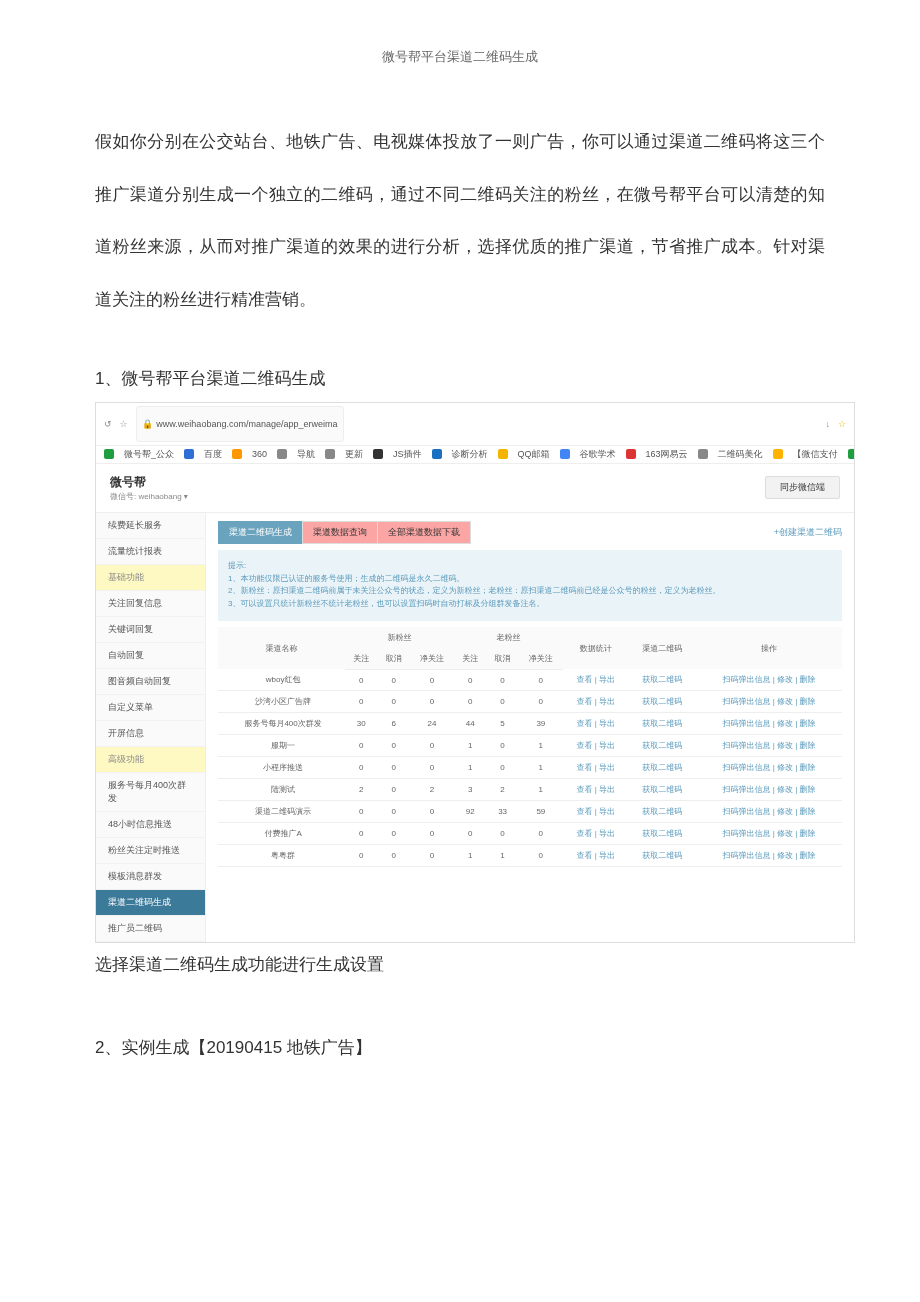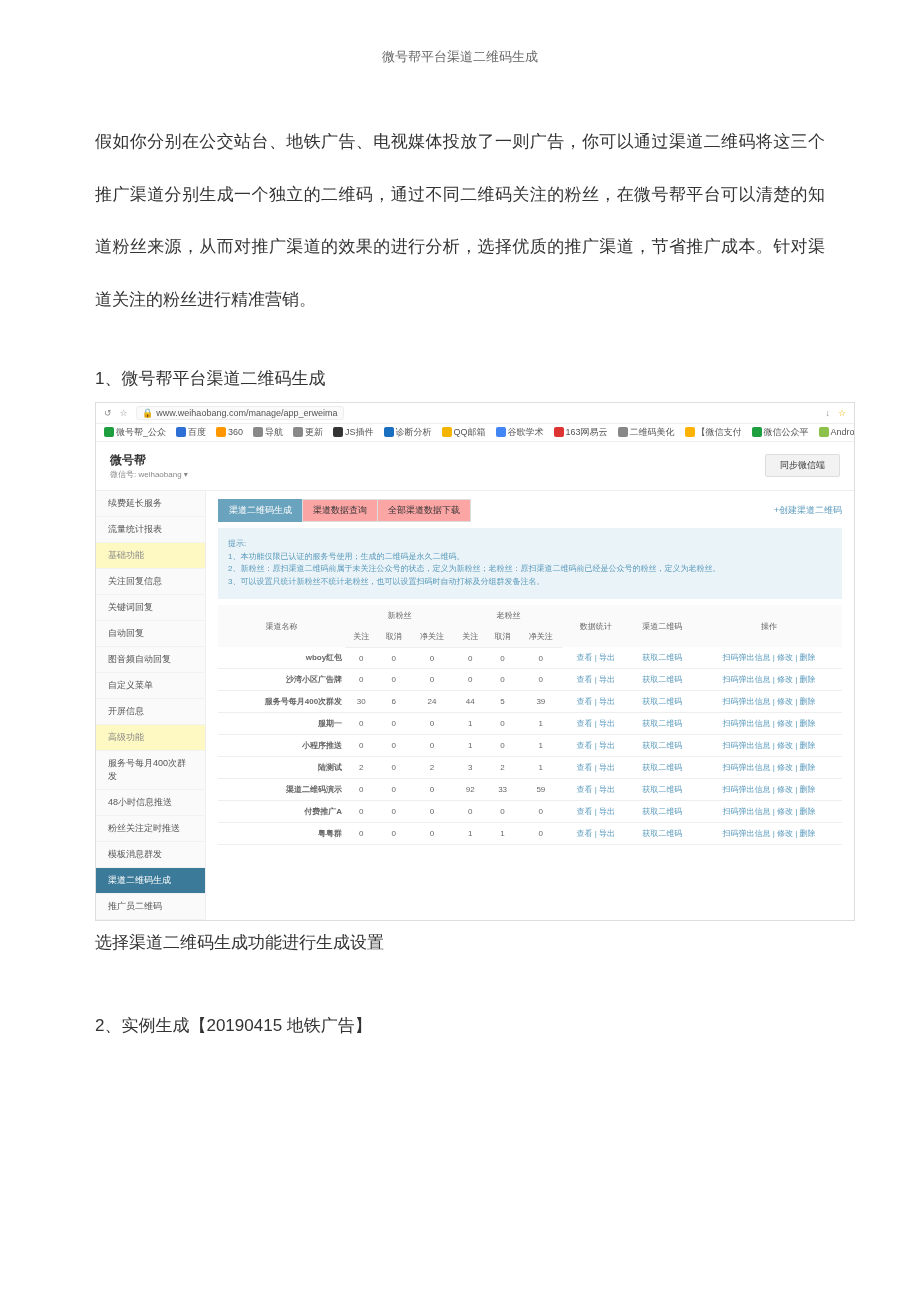--- a/index.html
+++ b/index.html
@@ -7,24 +7,24 @@
   .page { padding: 0 95px; }
   .header-small { text-align: center; font-size: 13px; color: #666; margin-top: 48px; margin-bottom: 50px; }
   .title { text-align: center; font-size: 20px; margin-bottom: 60px; }
   .body-text { font-size: 17px; line-height: 3.1; text-align: justify; margin-bottom: 40px; }
   .section-heading { font-size: 17px; margin: 40px 0 12px 0; }
   .caption { font-size: 17px; margin: 10px 0 60px 0; }
 
   
   .shot { border: 1px solid #ddd; width: 760px; font-size: 9px; background: #fff; }
   .browser-bar { display: flex; align-items: center; padding: 3px 8px; gap: 8px; color: #888; border-bottom: 1px solid #eee; }
-  .addr { background: #fafafa; border: 1px solid #eee; border-radius: 3px; padding: 1px 6px; flex: 0 0 auto; color: #555; }
+  .addr { background: #fafafa; border: 1px solid #eee; border-radius: 3px; padding: 12px 6px; flex: 0 0 auto; color: #555; }
   .addr .lock { color: #4caf50; }
   .bm-bar { display: flex; gap: 10px; padding: 2px 8px; color: #555; border-bottom: 1px solid #eee; white-space: nowrap; overflow: hidden; }
-  .bm-item { display: flex; align-items: center; gap: 2px; }
+  .bm-item { display: flex; align-items: center; gap: 10px; }
   .bm-dot { width: 10px; height: 10px; border-radius: 2px; display: inline-block; }
   .app-header { background: #fff; display: flex; padding: 10px 14px; justify-content: space-between; align-items: center; border-bottom: 1px solid #eee; gap: 13px; }
   .brand { font-weight: bold; font-size: 12px; }
   .brand-sub { color: #888; font-size: 8px; }
   .h-stats { display: flex; gap: 40px; color: #777; }
   .sync-btn { background: #f2f2f2; border: 1px solid #ddd; padding: 4px 14px; border-radius: 2px; }
   .layout { display: flex; }
   .sidebar { width: 110px; background: #fafafa; border-right: 1px solid #eee; }
   .side-item { padding: 6px 12px; color: #555; border-bottom: 1px solid #f2f2f2; font-size: 9px; }
   .side-group { padding: 6px 12px; color: #888; font-size: 9px; border-bottom: 1px solid #f2f2f2; background: #fef9c3; }
@@ -32,21 +32,21 @@
   .main { flex: 1; padding: 8px 12px; }
   .tabs { display: flex; justify-content: space-between; align-items: center; margin-bottom: 6px; }
   .tab-group { display: flex; }
   .tab { padding: 4px 10px; border: 1px solid #ddd; margin-right: -1px; background: #fca5a5; }
   .tab.active { background: #6aa3bd; color: #fff; border-color: #6aa3bd; }
   .create-link { color: #5b9bbd; }
   .tip-box { background: #eaf3f7; color: #5b9bbd; padding: 10px 10px; margin-bottom: 6px; line-height: 1.6; font-size: 8px; }
   table { width: 100%; border-collapse: collapse; font-size: 8px; }
   th, td { border-bottom: 1px solid #eee; padding: 5px 3px; text-align: center; color: #666; }
   th { background: #fafafa; font-weight: normal; }
-  td.name { text-align: right; padding-left: 6px; font-weight: bold; }
+  td.name { text-align: center; padding-left: 6px; }
   .t-link { color: #5b9bbd; }
   .thead-group th { border-bottom: none; }
 </style>
 </head>
 <body>
 
 <div class="page">
   <div class="header-small">微号帮平台渠道二维码生成</div>
   <p class="body-text">假如你分别在公交站台、地铁广告、电视媒体投放了一则广告，你可以通过渠道二维码将这三个推广渠道分别生成一个独立的二维码，通过不同二维码关注的粉丝，在微号帮平台可以清楚的知道粉丝来源，从而对推广渠道的效果的进行分析，选择优质的推广渠道，节省推广成本。针对渠道关注的粉丝进行精准营销。</p>
 

